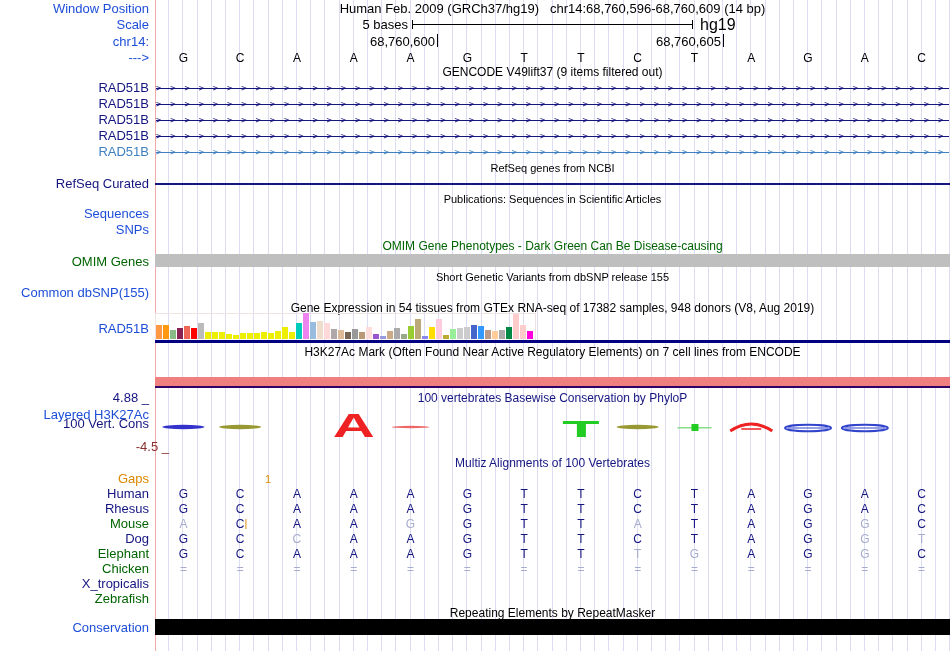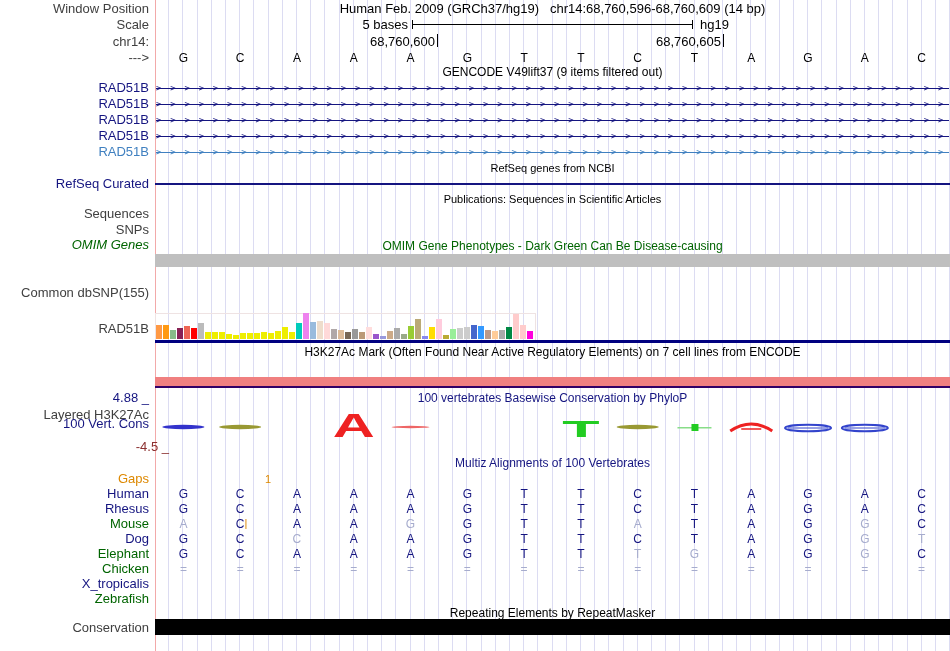--- a/index.html
+++ b/index.html
@@ -3,21 +3,21 @@
 <meta charset="utf-8">
 <style>
   html,body{margin:0;padding:0;background:#fff;}
   body{font-family:"Liberation Sans",sans-serif;}
   #browser{position:relative;width:950px;height:651px;background:#fff;overflow:hidden;}
   .abs{position:absolute;}
   
   #gridlines{left:155px;top:0;width:795px;height:651px;
     background:repeating-linear-gradient(to right,transparent 0px,transparent 13.2px,#dcdcf2 13.2px,#dcdcf2 14.2px);}
   #left-edge{left:155px;top:0;width:1px;height:651px;background:#f2a9a9;}
-  .gutter{left:0;width:149px;text-align:right;font-size:13px;line-height:14px;color:#404040;white-space:nowrap;}
+  .gutter{left:0;width:149px;text-align:right;font-size:13px;line-height:14px;color:#1d4ed8;white-space:nowrap;}
   .title{left:155px;width:795px;text-align:center;color:#000;white-space:pre;line-height:13px;}
   .t12{font-size:12px;} .t11{font-size:11px;} .t13{font-size:13px;}
   .navy{color:#151580;} .green{color:#006400;}
   .orange{color:#dd8800;} .maroon{color:#8b3030;}
   .seq-cell{position:absolute;top:0;width:57px;text-align:center;font-size:12px;color:#000;}
   .mz-cell{position:absolute;top:0;width:57px;text-align:center;font-size:12px;}
   .arrowline{left:156px;width:793px;height:12px;line-height:12px;overflow:hidden;white-space:nowrap;
     font-family:"DejaVu Sans Mono",monospace;font-size:9px;letter-spacing:8.8px;}
   .bar{position:absolute;}
   .tickv{position:absolute;width:1px;background:#000;}
@@ -31,21 +31,21 @@
   <div class="abs" id="left-edge"></div>
 
   <div class="abs gutter" style="top:2px;">Window Position</div>
   <div class="abs title t13" style="top:2px;">Human Feb. 2009 (GRCh37/hg19)   chr14:68,760,596-68,760,609 (14 bp)</div>
 
   <div class="abs gutter" style="top:18px;">Scale</div>
   <div class="abs" style="left:308px;top:18px;width:100px;text-align:right;font-size:13px;line-height:14px;">5 bases</div>
   <div class="abs tickv" style="left:412px;top:20px;height:9px;"></div>
   <div class="abs hline" style="left:412px;top:24px;width:280px;"></div>
   <div class="abs tickv" style="left:692px;top:20px;height:9px;"></div>
-  <div class="abs" style="left:700px;top:18px;font-size:13px;line-height:14px;">hg19</div>
+  <div class="abs" style="left:700px;top:18px;font-size:16px;line-height:14px;">hg19</div>
 
   <div class="abs gutter" style="top:35px;">chr14:</div>
   <div class="abs" style="left:335px;top:35px;width:100px;text-align:right;font-size:13px;line-height:14px;">68,760,600</div>
   <div class="abs tickv" style="left:437px;top:34px;height:13px;"></div>
   <div class="abs" style="left:621px;top:35px;width:100px;text-align:right;font-size:13px;line-height:14px;">68,760,605</div>
   <div class="abs tickv" style="left:723px;top:34px;height:13px;"></div>
 
   <div class="abs gutter" style="top:51px;">---&gt;</div>
   <div class="abs" id="seq-row" style="left:0;top:51px;height:14px;">
       <span class="seq-cell" style="left: 154.893px;">G</span>
@@ -80,25 +80,27 @@
 
   <div class="abs title t11" style="top:162px;">RefSeq genes from NCBI</div>
   <div class="abs gutter navy" style="top:177px;">RefSeq Curated</div>
   <div class="abs" style="left:155px;top:183px;width:795px;height:2px;background:#151580;"></div>
 
   <div class="abs title t11" style="top:193px;">Publications: Sequences in Scientific Articles</div>
   <div class="abs gutter" style="top:207px;">Sequences</div>
   <div class="abs gutter" style="top:223px;">SNPs</div>
 
   <div class="abs title t12 green" style="top:240px;">OMIM Gene Phenotypes - Dark Green Can Be Disease-causing</div>
-  <div class="abs gutter green" style="top:238px;font-style:italic;">OMIM Genes</div>
+  <div class="abs gutter green" style="top:255px;">OMIM Genes</div>
   <div class="abs" style="left:155px;top:254px;width:795px;height:13px;background:#bfbfbf;"></div>
 
+  <div class="abs title t11" style="top:271px;">Short Genetic Variants from dbSNP release 155</div>
   <div class="abs gutter" style="top:286px;">Common dbSNP(155)</div>
 
+  <div class="abs title t12" style="top:302px;">Gene Expression in 54 tissues from GTEx RNA-seq of 17382 samples, 948 donors (V8, Aug 2019)</div>
   <div class="abs gutter" style="top:322px;">RAD51B</div>
   <div class="abs" style="left:155px;top:313px;width:379px;height:27px;border:1px solid #efe3e3;background:transparent;"></div>
   <div class="abs" id="gtex-bars">
       <div class="bar" style="left: 156px; width: 6px; top: 325px; height: 14px; background: rgb(255, 153, 68);"></div>
       <div class="bar" style="left: 163px; width: 6px; top: 325px; height: 14px; background: rgb(255, 153, 18);"></div>
       <div class="bar" style="left: 170px; width: 6px; top: 330px; height: 9px; background: rgb(136, 187, 136);"></div>
       <div class="bar" style="left: 177px; width: 6px; top: 328px; height: 11px; background: rgb(136, 34, 85);"></div>
       <div class="bar" style="left: 184px; width: 6px; top: 326px; height: 13px; background: rgb(238, 102, 85);"></div>
       <div class="bar" style="left: 191px; width: 6px; top: 328px; height: 11px; background: rgb(255, 0, 0);"></div>
       <div class="bar" style="left: 198px; width: 6px; top: 323px; height: 16px; background: rgb(187, 187, 187);"></div>

